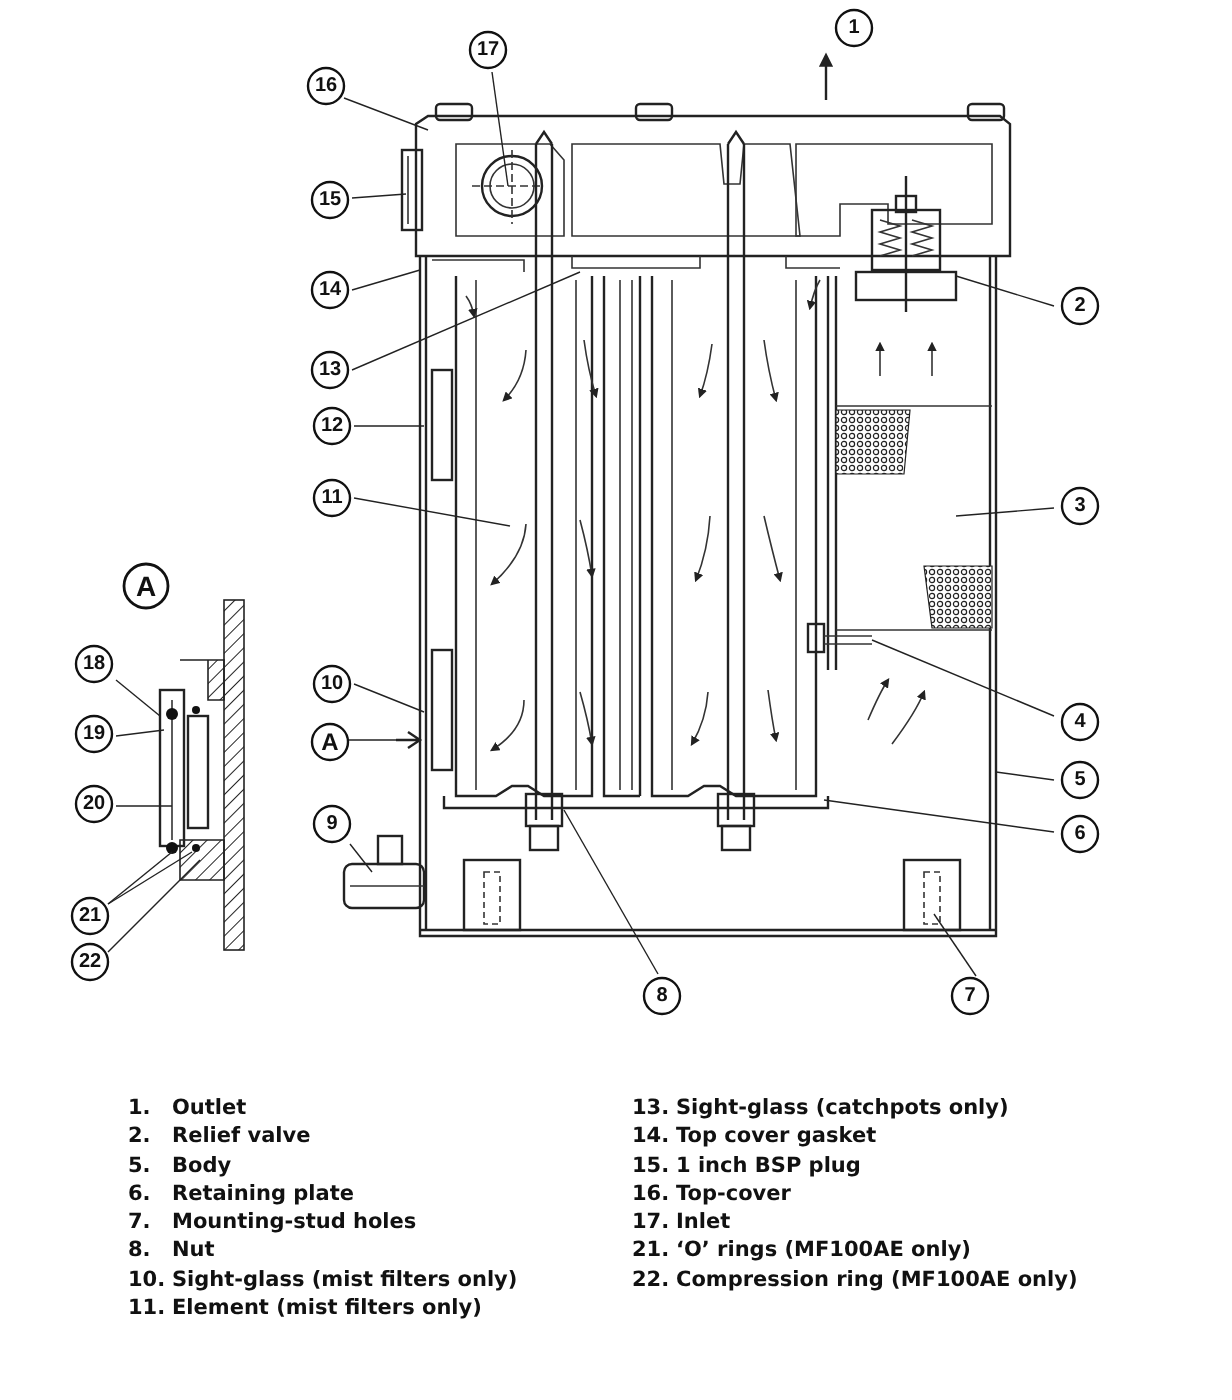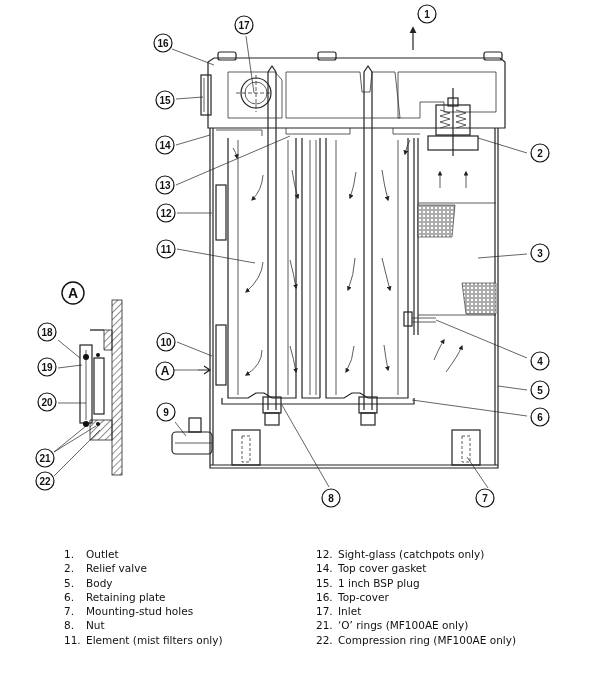--- a/index.html
+++ b/index.html
@@ -6,21 +6,21 @@
   body { width:616px; height:700px; position:relative; overflow:hidden; font-family:"DejaVu Sans", sans-serif; }
   #diagram { position:absolute; left:0; top:0; width:616px; height:540px; }
   .callout-text { font-family:"Liberation Sans", sans-serif; font-size:10px; font-weight:bold; fill:#111; text-anchor:middle; dominant-baseline:central; }
   .callout-A { font-family:"Liberation Sans", sans-serif; font-size:14px; font-weight:bold; fill:#111; text-anchor:middle; dominant-baseline:central; }
   .line { stroke:#222; fill:none; stroke-width:1.2; }
   .thin { stroke:#333; fill:none; stroke-width:0.8; }
   .leader { stroke:#222; fill:none; stroke-width:0.7; }
   .legend { position:absolute; top:547px; font-family:"DejaVu Sans", sans-serif; font-size:10.5px; color:#111; line-height:14.3px; }
   .legend-left { left:64px; }
   .legend-right { left:316px; }
-  .legend-item { white-space:nowrap; }
+  .legend-item { white-space:nowrap;font-weight:bold; }
   .legend-item .num { display:inline-block; }
 </style>
 </head>
 <body>
 
 <svg id="diagram" viewBox="0 0 616 540" xmlns="http://www.w3.org/2000/svg">
   <defs>
     <pattern id="mesh" width="4" height="4" patternUnits="userSpaceOnUse">
       <rect width="4" height="4" fill="#fff"></rect>
       <circle cx="2" cy="2" r="1.3" fill="none" stroke="#222" stroke-width="0.6"></circle>
@@ -288,24 +288,25 @@
   </g>
 </svg>
 
 <div class="legend legend-left">
   <div class="legend-item"><span class="num" style="width:22px">1.</span><span>Outlet</span></div>
   <div class="legend-item"><span class="num" style="width:22px">2.</span><span>Relief valve</span></div>
   <div class="legend-item"><span class="num" style="width:22px">5.</span><span>Body</span></div>
   <div class="legend-item"><span class="num" style="width:22px">6.</span><span>Retaining plate</span></div>
   <div class="legend-item"><span class="num" style="width:22px">7.</span><span>Mounting-stud holes</span></div>
   <div class="legend-item"><span class="num" style="width:22px">8.</span><span>Nut</span></div>
+  <div class="legend-item"><span class="num" style="width:22px">10.</span><span>Sight-glass (mist filters only)</span></div>
   <div class="legend-item"><span class="num" style="width:22px">11.</span><span>Element (mist filters only)</span></div>
 </div>
 
 <div class="legend legend-right">
-  <div class="legend-item"><span class="num" style="width:22px">12.</span><span>Sight-glass (catchpots only)</span></div>
+  <div class="legend-item"><span class="num" style="width:22px">13.</span><span>Sight-glass (catchpots only)</span></div>
   <div class="legend-item"><span class="num" style="width:22px">14.</span><span>Top cover gasket</span></div>
   <div class="legend-item"><span class="num" style="width:22px">15.</span><span>1 inch BSP plug</span></div>
   <div class="legend-item"><span class="num" style="width:22px">16.</span><span>Top-cover</span></div>
   <div class="legend-item"><span class="num" style="width:22px">17.</span><span>Inlet</span></div>
   <div class="legend-item"><span class="num" style="width:22px">21.</span><span>‘O’ rings (MF100AE only)</span></div>
   <div class="legend-item"><span class="num" style="width:22px">22.</span><span>Compression ring (MF100AE only)</span></div>
 </div>
 
 </body></html>

